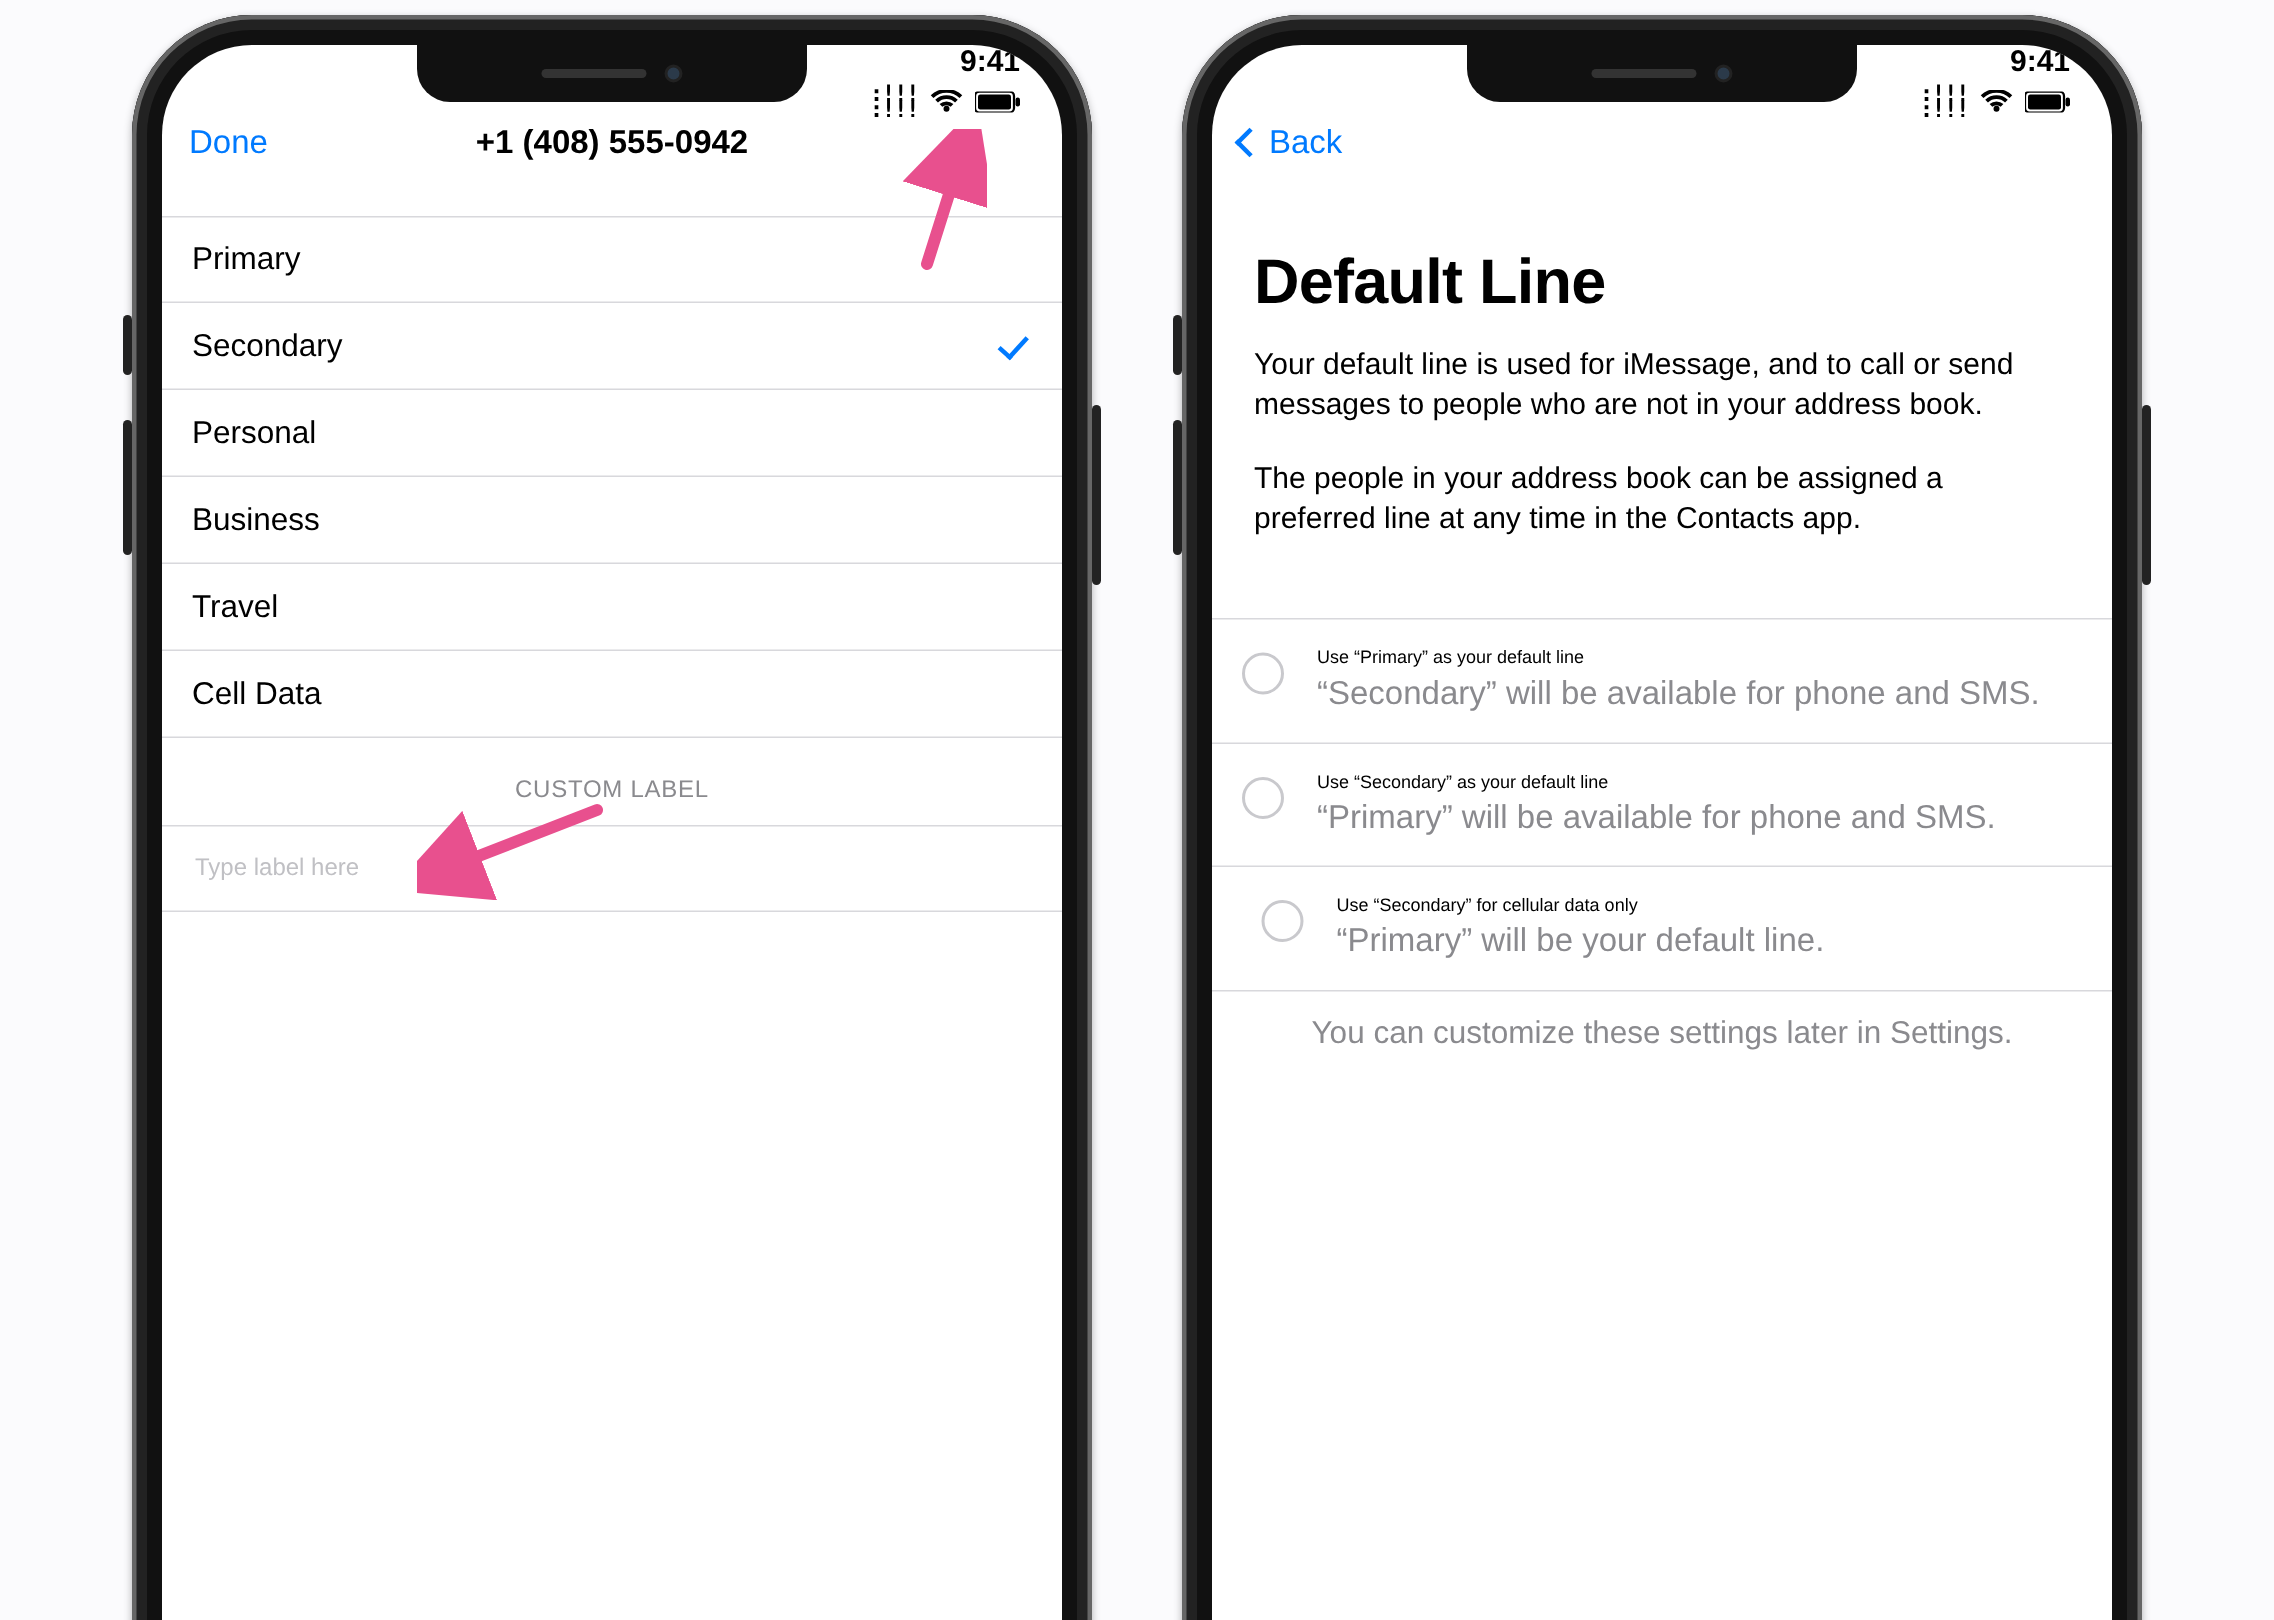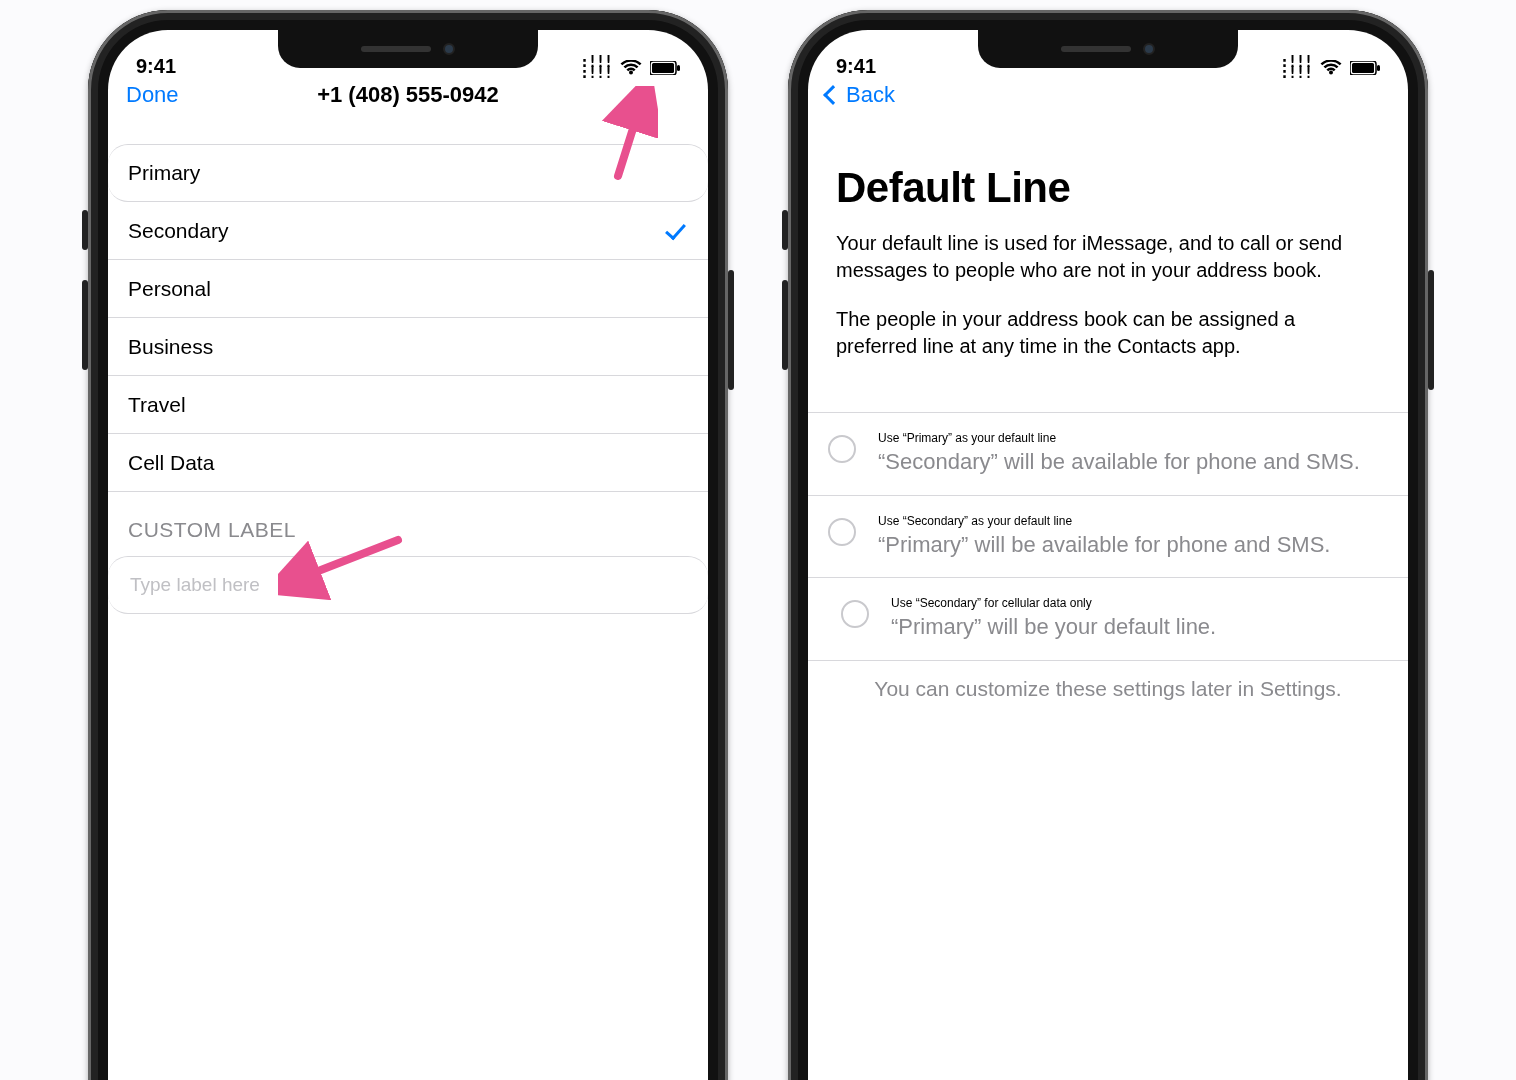--- a/index.html
+++ b/index.html
@@ -61,20 +61,21 @@
   }
   .notch .spk{width:70px;height:6px;background:#333;border-radius:3px;}
   .notch .cam{width:12px;height:12px;border-radius:50%;background:#2b3a4a;border:2px solid #222;}
 
   
   .status{
     height:52px;padding:0 28px;
     display:flex;align-items:flex-end;justify-content:space-between;
     font-size:20px;font-weight:600;
     padding-bottom:4px;
+    flex-direction:column;
   }
   .status .right{display:flex;align-items:center;gap:8px;}
   
   .sig{font-family:monospace;font-size:15px;font-weight:700;letter-spacing:-1px;line-height:.7;}
   .wifi svg,.batt svg{display:block;}
 
   
   .nav{
     height:56px;display:flex;justify-content:center;
     position:relative;padding:0 18px;
@@ -85,33 +86,33 @@
   .chev-left{width:14px;height:14px;border-left:3px solid var(--ios-blue);border-bottom:3px solid var(--ios-blue);transform:rotate(45deg);margin-right:4px;}
 
   
   .group{margin-top:6px;}
   .row{
     min-height:58px;padding:0 20px;
     display:flex;align-items:center;justify-content:space-between;
     border-bottom:1px solid var(--sep);
     font-size:21px;
   }
-  .group .row:first-child{border-top:1px solid var(--sep);border-radius:20px;}
+  .group .row:first-child{border-top:1px solid var(--sep);}
   .check{width:22px;height:22px;position:relative;}
   .check::after{
     content:"";position:absolute;left:4px;top:0;
     width:8px;height:16px;border:3px solid var(--ios-blue);
     border-top:0;border-left:0;transform:rotate(42deg);
   }
   .sect-header{
-    padding:26px 20px 8px;font-size:21px;color:var(--grey-text);
-    letter-spacing:.5px;text-transform:uppercase;
+    padding:26px 20px 8px;font-size:16px;color:var(--grey-text);
+    letter-spacing:.5px;text-transform:uppercase;text-align:center;
   }
   .input-row input{
-    border:0;outline:0;font-size:19px;width:100%;color:#000000;
+    border:0;outline:0;font-size:16px;width:100%;color:#000000;
     font-family:inherit;
   }
   .input-row input::placeholder{color:#c0c0c4;}
 
   
   .hero{padding:10px 28px 30px;text-align:left;}
   .hero h1{font-size:42px;font-weight:700;margin:16px 0 18px;letter-spacing:-.5px;}
   .hero p{font-size:20px;line-height:1.35;margin:0 0 22px;color:#000;}
   .radio-row{
     display:flex;gap:22px;align-items:flex-start;

